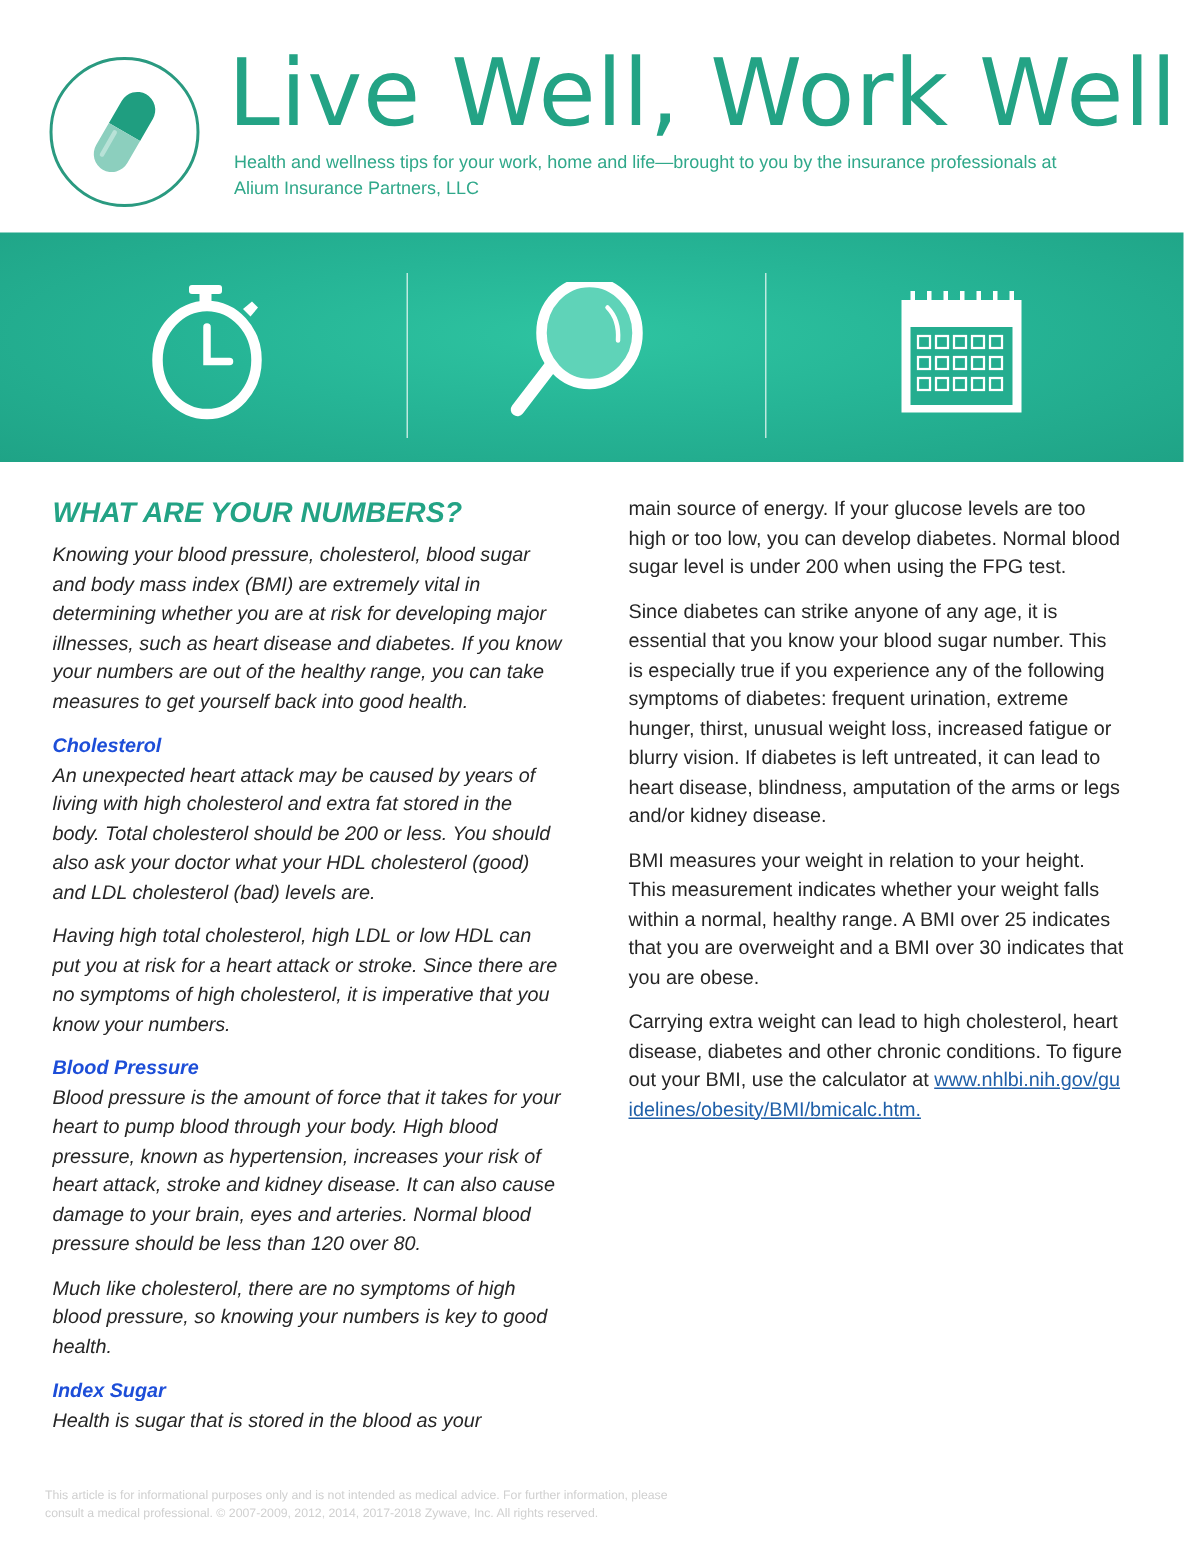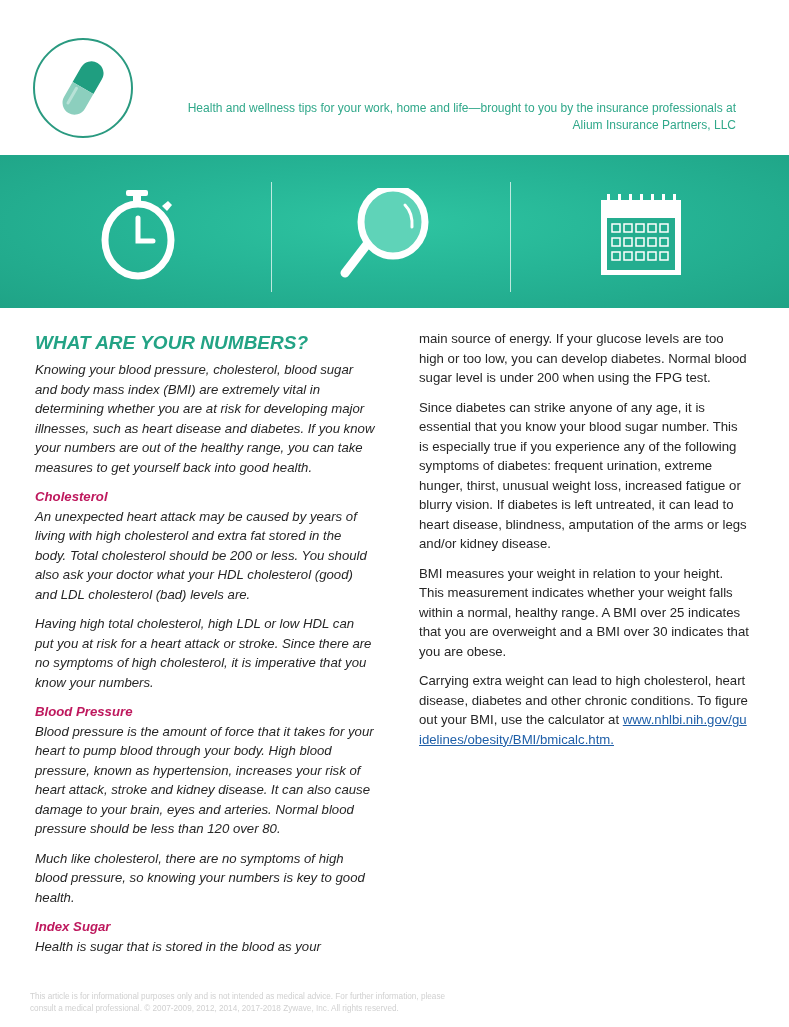--- a/index.html
+++ b/index.html
@@ -2,44 +2,45 @@
 <html><head>
 <meta charset="utf-8">
 <style>
   html, body { margin:0; padding:0; }
   body { width:789px; height:1027px; background:#ffffff; position:relative; overflow:hidden;
          font-family:"Liberation Sans", "DejaVu Sans", sans-serif; color:#222; }
   .header { position:absolute; left:0; top:0; width:789px; height:155px; }
   .logo { position:absolute; left:32px; top:37px; width:102px; height:102px; }
   .title { position:absolute; left:152px; top:22px; font-size:62px; color:#23a385; letter-spacing:0.5px;
            font-family:"DejaVu Sans", sans-serif; font-weight:normal; line-height:80px; white-space:nowrap; }
-  .subtitle { position:absolute; left:156px; top:100px; width:580px; font-size:12px; line-height:17px; color:#30a88a;text-align:right; }
+  .subtitle { position:absolute; left:156px; top:100px; width:580px; font-size:12px; line-height:17px; color:#30a88a; }
   .band { position:absolute; left:0; top:155px; width:789px; height:153px;
           background:radial-gradient(ellipse at 50% 45%, #2ec4a1 0%, #26b596 45%, #1fa386 100%); }
   .divider { position:absolute; top:27px; width:1px; height:110px; background:rgba(255,255,255,0.7); }
   .icon { position:absolute; }
   .col { position:absolute; font-size:13.2px; line-height:19.5px; color:#262626; }
   .col p { margin:0 0 10px 0; }
   .h1 { font-size:19px; font-weight:bold; color:#23a385; margin:0 0 4px 0; line-height:26px; }
-  .h2 { font-size:13.2px; font-weight:bold; color:#be185d; margin:0; line-height:19.5px; }
+  .h2 { font-size:13.2px; font-weight:bold; color:#1d4ed8; margin:0; line-height:19.5px; }
   .link { color:#1f5fa8; text-decoration:underline; cursor:pointer; word-break:break-all; }
   .footer { position:absolute; left:14px; top:991px; width:420px; font-size:8.2px; line-height:12px; color:#d0d0d0;margin-left:16px; }
 </style>
 </head>
 <body>
 
 <div class="header">
   <svg class="logo" viewBox="0 0 102 102">
     <circle cx="51" cy="51" r="49" fill="none" stroke="#2a9a80" stroke-width="2"></circle>
     <g transform="rotate(30 51 51)">
       <path d="M39 51 V34 a12 12 0 0 1 24 0 V51 Z" fill="#1f9e80"></path>
       <path d="M39 51 V68 a12 12 0 0 0 24 0 V51 Z" fill="#8ccfbe"></path>
       <rect x="44" y="53" width="3" height="20" rx="1.5" fill="#b8e2d7"></rect>
     </g>
   </svg>
+  <div class="title">Live Well, Work Well</div>
   <div class="subtitle">Health and wellness tips for your work, home and life—brought to you by the insurance professionals at Alium Insurance Partners, LLC</div>
 </div>
 
 <div class="band">
   <svg class="icon" style="left:100px;top:33px;width:82px;height:92px" viewBox="0 0 82 92">
     <rect x="26" y="2" width="22" height="6" rx="2" fill="#fff"></rect>
     <rect x="33" y="6" width="8" height="10" fill="#fff"></rect>
     <path d="M62 18 l6 -5 l4 4 l-5 6 Z" fill="#fff"></path>
     <ellipse cx="38" cy="52" rx="33" ry="36" fill="none" stroke="#fff" stroke-width="7"></ellipse>
     <path d="M38 30 V53 H53" fill="none" stroke="#fff" stroke-width="5" stroke-linecap="round"></path>

